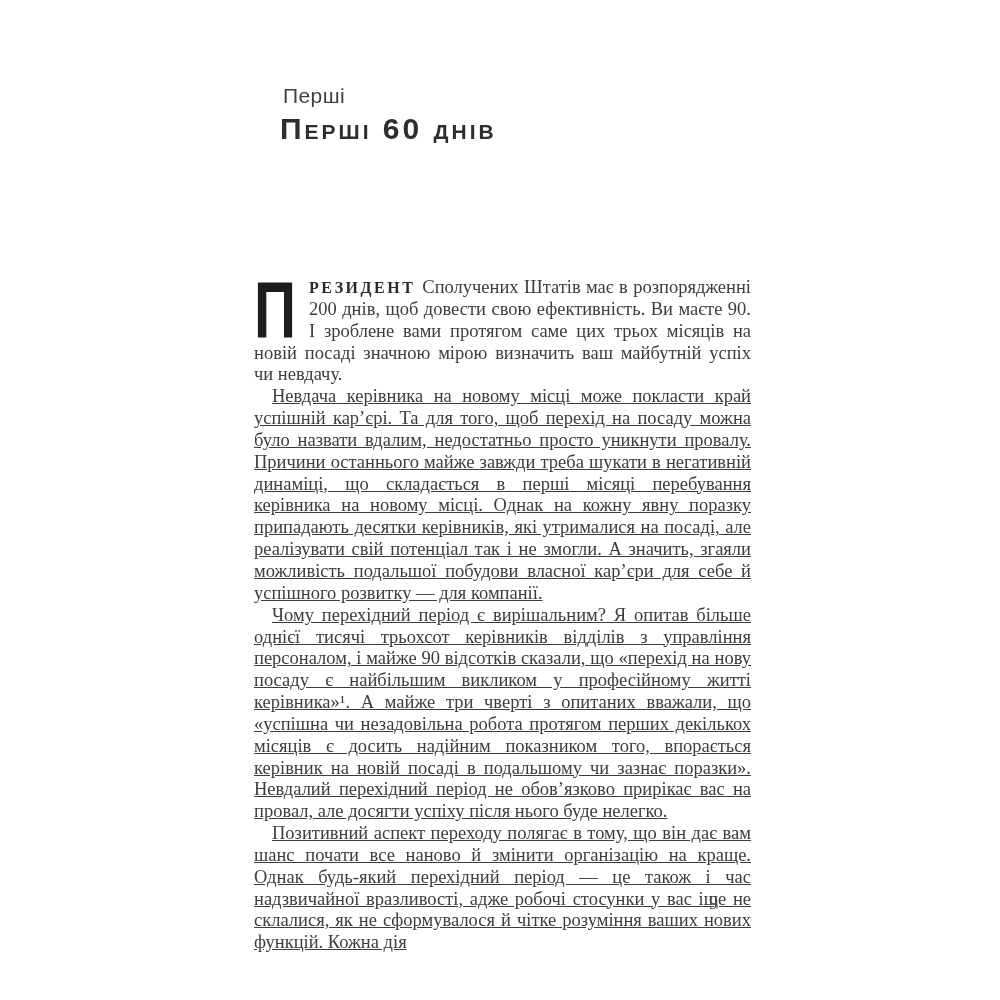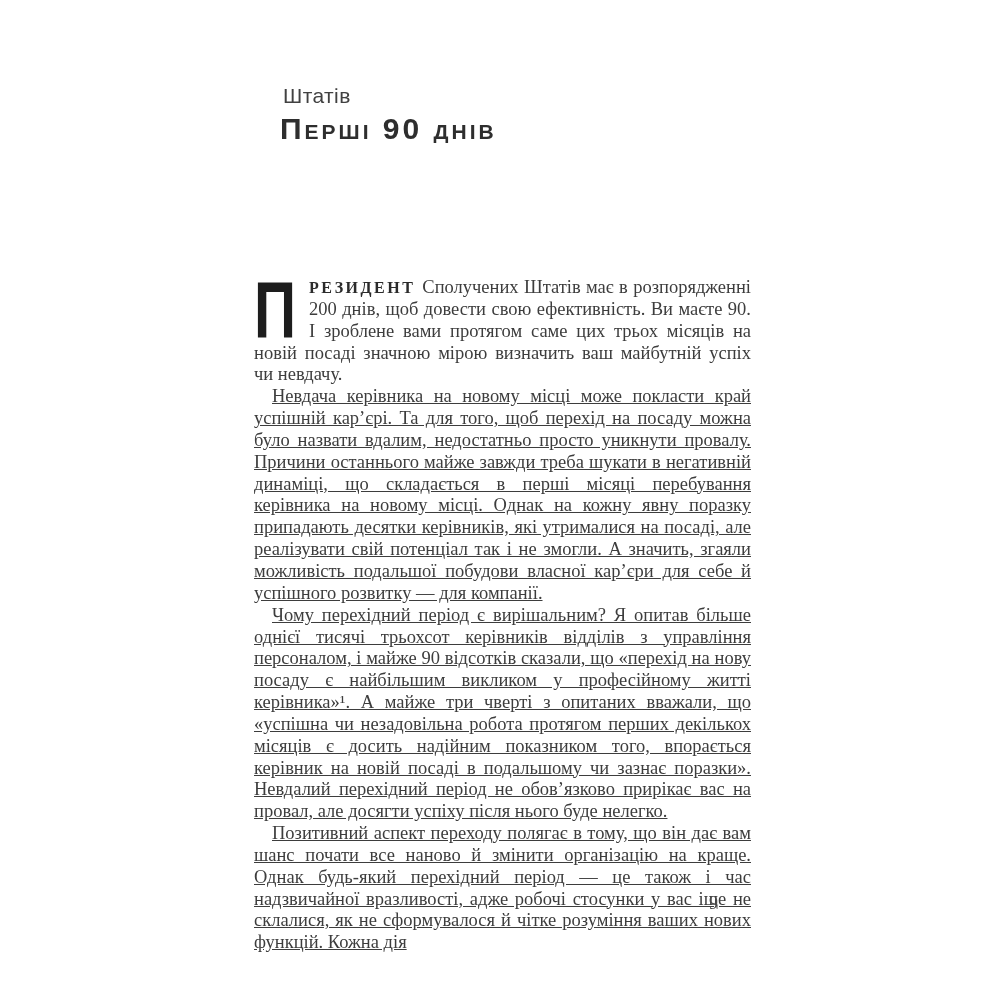--- a/index.html
+++ b/index.html
@@ -86,23 +86,23 @@
     top: 893px;
     font-size: 18px;
     color: #4a4a4a;
   }
 </style>
 </head>
 <body>
 
 <div class="book-page">
 
-  <div class="chapter-label">Штатів</div>
+  <div class="chapter-label">Перші</div>
 
-  <div class="chapter-title">Перші 90 днів</div>
+  <div class="chapter-title">Перші 60 днів</div>
 
   <div class="text-column">
 
     <p>
       <span class="dropcap-box">
           <span class="dropcap-glyph">П</span>
         </span><span class="lead-caps">резидент</span><span>Сполучених Штатів має в розпорядженні 200 днів, щоб довести свою ефективність. Ви маєте 90. І зроблене вами протягом саме цих трьох місяців на новій посаді зна­чною мірою визначить ваш майбутній успіх чи невдачу.</span>
     </p>
 
     <p class="para-indent">Невдача керівника на новому місці може покласти край успіш­ній кар’єрі. Та для того, щоб перехід на посаду можна було назвати вдалим, недостатньо просто уникнути провалу. Причини остан­нього майже завжди треба шукати в негативній динаміці, що скла­дається в перші місяці перебування керівника на новому місці. Однак на кожну явну поразку припадають десятки керівників, які утрималися на посаді, але реалізувати свій потенціал так і не змог­ли. А значить, згаяли можливість подальшої побудови власної кар’єри для себе й успішного розвитку — для компанії.</p>

